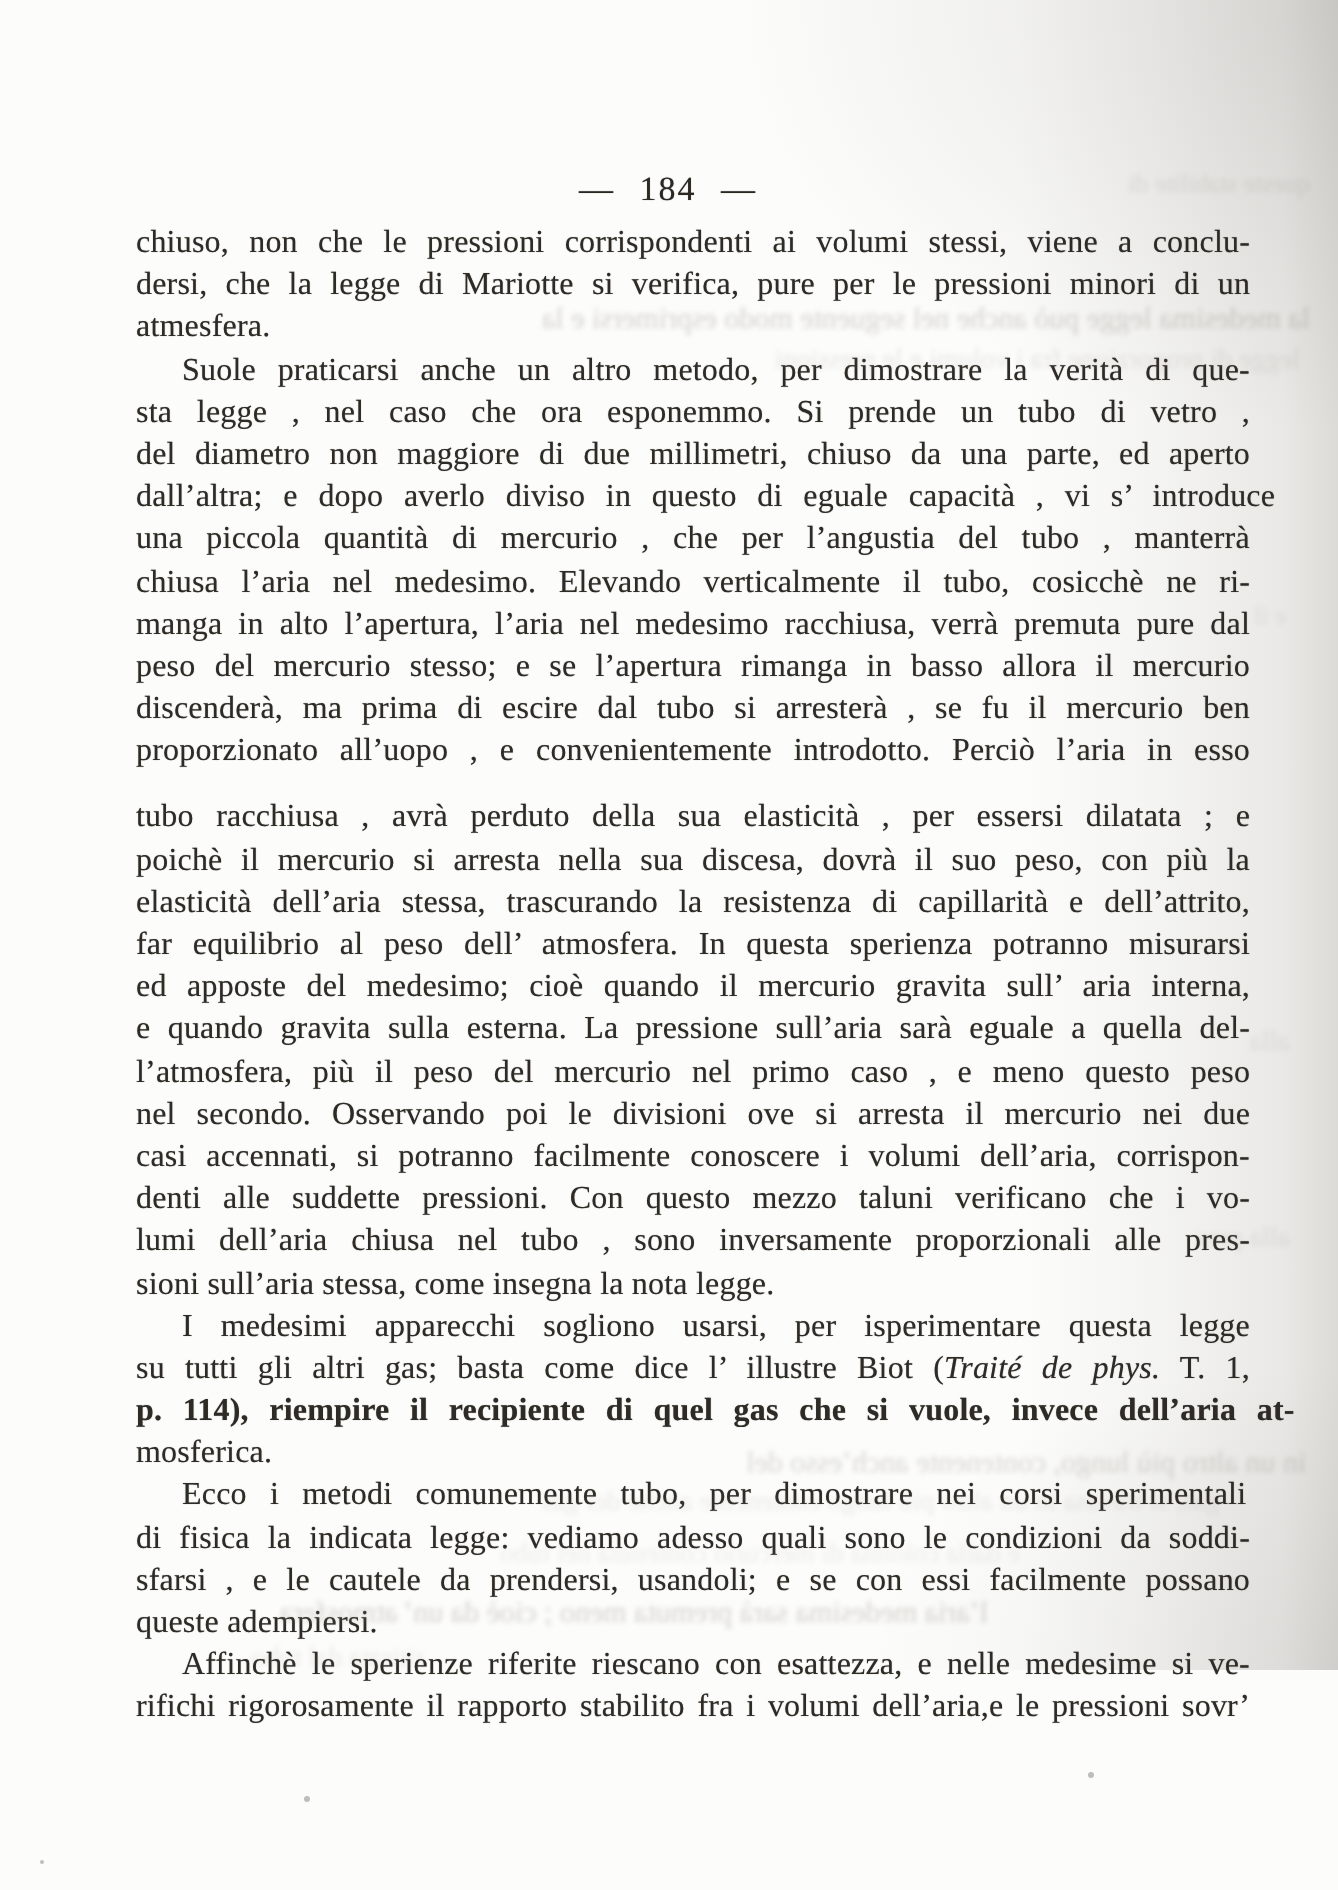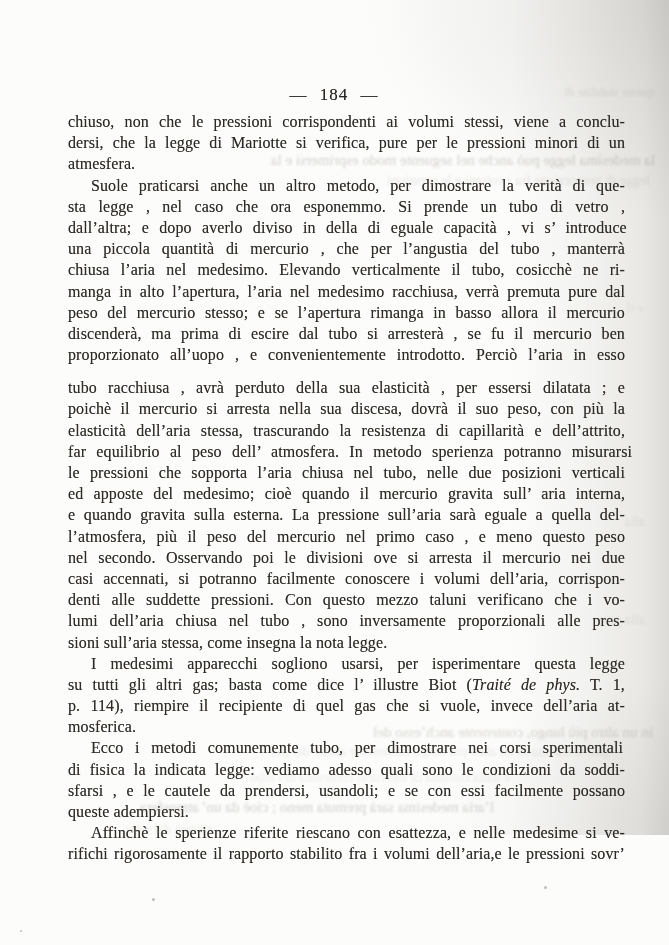--- a/index.html
+++ b/index.html
@@ -69,43 +69,43 @@
 
 <div class="page">
   <div class="page-number">— 184 —</div>
 
   <div class="text-block">
       <div class="line" style="word-spacing: 6.03px;"><span class="line-text">chiuso, non che le pressioni corrispondenti ai volumi stessi, viene a conclu-</span></div>
       <div class="line" style="word-spacing: 4.95px;"><span class="line-text">dersi, che la legge di Mariotte si verifica, pure per le pressioni minori di un</span></div>
       <div class="line"><span class="line-text">atmesfera.</span></div>
       <div class="line indent" style="word-spacing: 6.77px;"><span class="line-text">Suole praticarsi anche un altro metodo, per dimostrare la verità di que-</span></div>
       <div class="line" style="word-spacing: 8.23px;"><span class="line-text">sta legge , nel caso che ora esponemmo. Si prende un tubo di vetro ,</span></div>
-      <div class="line" style="word-spacing: 6.25px;"><span class="line-text">dall’altra; e dopo averlo diviso in della di eguale capacità , vi s’ introduce</span></div>
+      <div class="line" style="word-spacing: 5.51px;"><span class="line-text">del diametro non maggiore di due millimetri, chiuso da una parte, ed aperto</span></div>
+      <div class="line" style="word-spacing: 6.25px;"><span class="line-text">dall’altra; e dopo averlo diviso in questo di eguale capacità , vi s’ introduce</span></div>
       <div class="line" style="word-spacing: 7.67px;"><span class="line-text">una piccola quantità di mercurio , che per l’angustia del tubo , manterrà</span></div>
       <div class="line" style="word-spacing: 7.15px;"><span class="line-text">chiusa l’aria nel medesimo. Elevando verticalmente il tubo, cosicchè ne ri-</span></div>
       <div class="line" style="word-spacing: 3.92px;"><span class="line-text">manga in alto l’apertura, l’aria nel medesimo racchiusa, verrà premuta pure dal</span></div>
       <div class="line" style="word-spacing: 5.49px;"><span class="line-text">peso del mercurio stesso; e se l’apertura rimanga in basso allora il mercurio</span></div>
       <div class="line" style="word-spacing: 5.73px;"><span class="line-text">discenderà, ma prima di escire dal tubo si arresterà , se fu il mercurio ben</span></div>
       <div class="line" style="word-spacing: 6.78px;"><span class="line-text">proporzionato all’uopo , e convenientemente introdotto. Perciò l’aria in esso</span></div>
       <div class="line" style="word-spacing: 7.16px; margin-top: 12px;"><span class="line-text">tubo racchiusa , avrà perduto della sua elasticità , per essersi dilatata ; e</span></div>
       <div class="line" style="word-spacing: 5.14px;"><span class="line-text">poichè il mercurio si arresta nella sua discesa, dovrà il suo peso, con più la</span></div>
       <div class="line" style="word-spacing: 6.3px;"><span class="line-text">elasticità dell’aria stessa, trascurando la resistenza di capillarità e dell’attrito,</span></div>
-      <div class="line" style="word-spacing: 6.21px;"><span class="line-text">far equilibrio al peso dell’ atmosfera. In metodo sperienza potranno misurarsi</span></div>
-      <div class="line" style="word-spacing: 6.05px;"><span class="line-text">le pressioni che sopporta l’aria chiusa nel tubo, nelle due posizioni verticali</span></div>
+      <div class="line" style="word-spacing: 6.21px;"><span class="line-text">far equilibrio al peso dell’ atmosfera. In questa sperienza potranno misurarsi</span></div>
       <div class="line" style="word-spacing: 6.11px;"><span class="line-text">ed apposte del medesimo; cioè quando il mercurio gravita sull’ aria interna,</span></div>
       <div class="line" style="word-spacing: 4.55px;"><span class="line-text">e quando gravita sulla esterna. La pressione sull’aria sarà eguale a quella del-</span></div>
       <div class="line" style="word-spacing: 6.23px;"><span class="line-text">l’atmosfera, più il peso del mercurio nel primo caso , e meno questo peso</span></div>
       <div class="line" style="word-spacing: 6.36px;"><span class="line-text">nel secondo. Osservando poi le divisioni ove si arresta il mercurio nei due</span></div>
       <div class="line" style="word-spacing: 5.77px;"><span class="line-text">casi accennati, si potranno facilmente conoscere i volumi dell’aria, corrispon-</span></div>
       <div class="line" style="word-spacing: 6.9px;"><span class="line-text">denti alle suddette pressioni. Con questo mezzo taluni verificano che i vo-</span></div>
       <div class="line" style="word-spacing: 7.72px;"><span class="line-text">lumi dell’aria chiusa nel tubo , sono inversamente proporzionali alle pres-</span></div>
       <div class="line"><span class="line-text">sioni sull’aria stessa, come insegna la nota legge.</span></div>
       <div class="line indent" style="word-spacing: 9.85px;"><span class="line-text">I medesimi apparecchi sogliono usarsi, per isperimentare questa legge</span></div>
       <div class="line" style="word-spacing: 5.97px;"><span class="line-text"><span>su tutti gli altri gas; basta come dice l’ illustre Biot (</span><span class="italic">Traité de phys.</span><span> T. 1,</span></span></div>
-      <div class="line" style="word-spacing: 6.2px;"><span class="line-text">p. 114), riempire il recipiente di quel gas che si vuole, invece dell’aria at-</span></div>
+      <div class="line" style="word-spacing: 6.2px; font-weight: bold;"><span class="line-text">p. 114), riempire il recipiente di quel gas che si vuole, invece dell’aria at-</span></div>
       <div class="line"><span class="line-text">mosferica.</span></div>
       <div class="line indent" style="word-spacing: 7.51px;"><span class="line-text">Ecco i metodi comunemente tubo, per dimostrare nei corsi sperimentali</span></div>
       <div class="line" style="word-spacing: 4.89px;"><span class="line-text">di fisica la indicata legge: vediamo adesso quali sono le condizioni da soddi-</span></div>
       <div class="line" style="word-spacing: 5.44px;"><span class="line-text">sfarsi , e le cautele da prendersi, usandoli; e se con essi facilmente possano</span></div>
       <div class="line"><span class="line-text">queste adempiersi.</span></div>
       <div class="line indent" style="word-spacing: 3.44px;"><span class="line-text">Affinchè le sperienze riferite riescano con esattezza, e nelle medesime si ve-</span></div>
       <div class="line" style="word-spacing: 2.21px;"><span class="line-text">rifichi rigorosamente il rapporto stabilito fra i volumi dell’aria,e le pressioni sovr’</span></div>
     </div>
 
 <div class="ghost" style="top: 84px; left: 470px; width: 185px; font-size: 13px; opacity: 0.22;">queste stabilite di</div>

